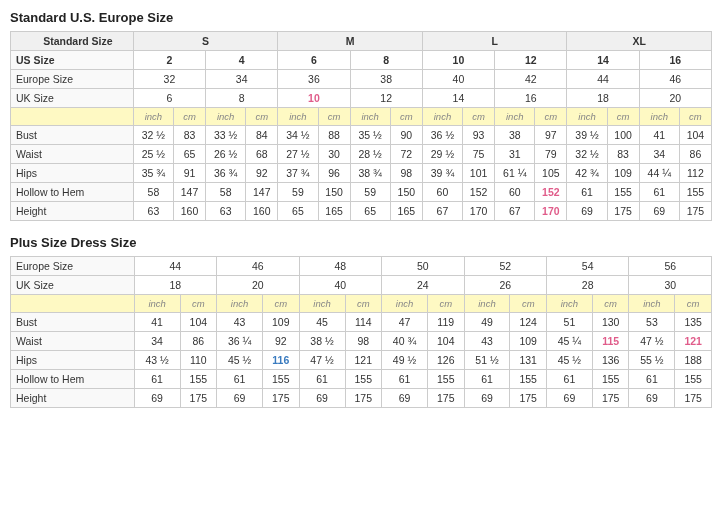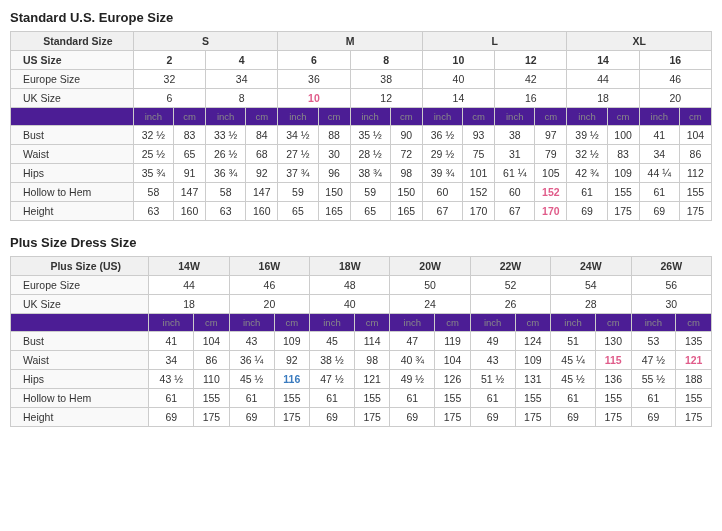--- a/index.html
+++ b/index.html
@@ -22,21 +22,21 @@
       margin-bottom: 14px;
     }
     td, th {
       border: 1px solid #ccc;
       text-align: center;
       padding: 3px 2px;
       font-size: 10.5px;
     }
     .row-header {
       text-align: left;
-      padding-left: 12px;
+      padding-left: 5px;
       font-weight: normal;
       background: #f9f9f9;
       margin-top: 17px;
     }
     .bold-row td {
       font-weight: bold;
     }
     .highlight-pink {
       color: #e05c8a;
       font-weight: bold;
@@ -46,21 +46,22 @@
       font-weight: bold;
     }
     .section-header td {
       background: #f0f0f0;
       font-weight: bold;
       text-align: center;
     }
     .unit-row td {
       font-size: 9.5px;
       color: #888;
-      background: #4c1d95;
+      background: #fef9c3;
+      font-style: italic;
     }
     .top-left-cell {
       text-align: left;
       padding-left: 14px;
       background: #f0f0f0;
     }
   </style>
 </head>
 <body>
 
@@ -233,30 +234,20 @@
         <td>175</td>
     </tr>
   </tbody>
 </table>
 
 <h2>Plus Size Dress Size</h2>
 
 <table>
   <tbody>
 
-    <tr class="section-header">
-      <td class="top-left-cell">Plus Size (US)</td>
-      <td colspan="2">14W</td>
-      <td colspan="2">16W</td>
-      <td colspan="2">18W</td>
-      <td colspan="2">20W</td>
-      <td colspan="2">22W</td>
-      <td colspan="2">24W</td>
-      <td colspan="2">26W</td>
-    </tr>
 
     <tr>
       <td class="row-header">Europe Size</td>
       <td colspan="2">44</td>
       <td colspan="2">46</td>
       <td colspan="2">48</td>
       <td colspan="2">50</td>
       <td colspan="2">52</td>
       <td colspan="2">54</td>
       <td colspan="2">56</td>

